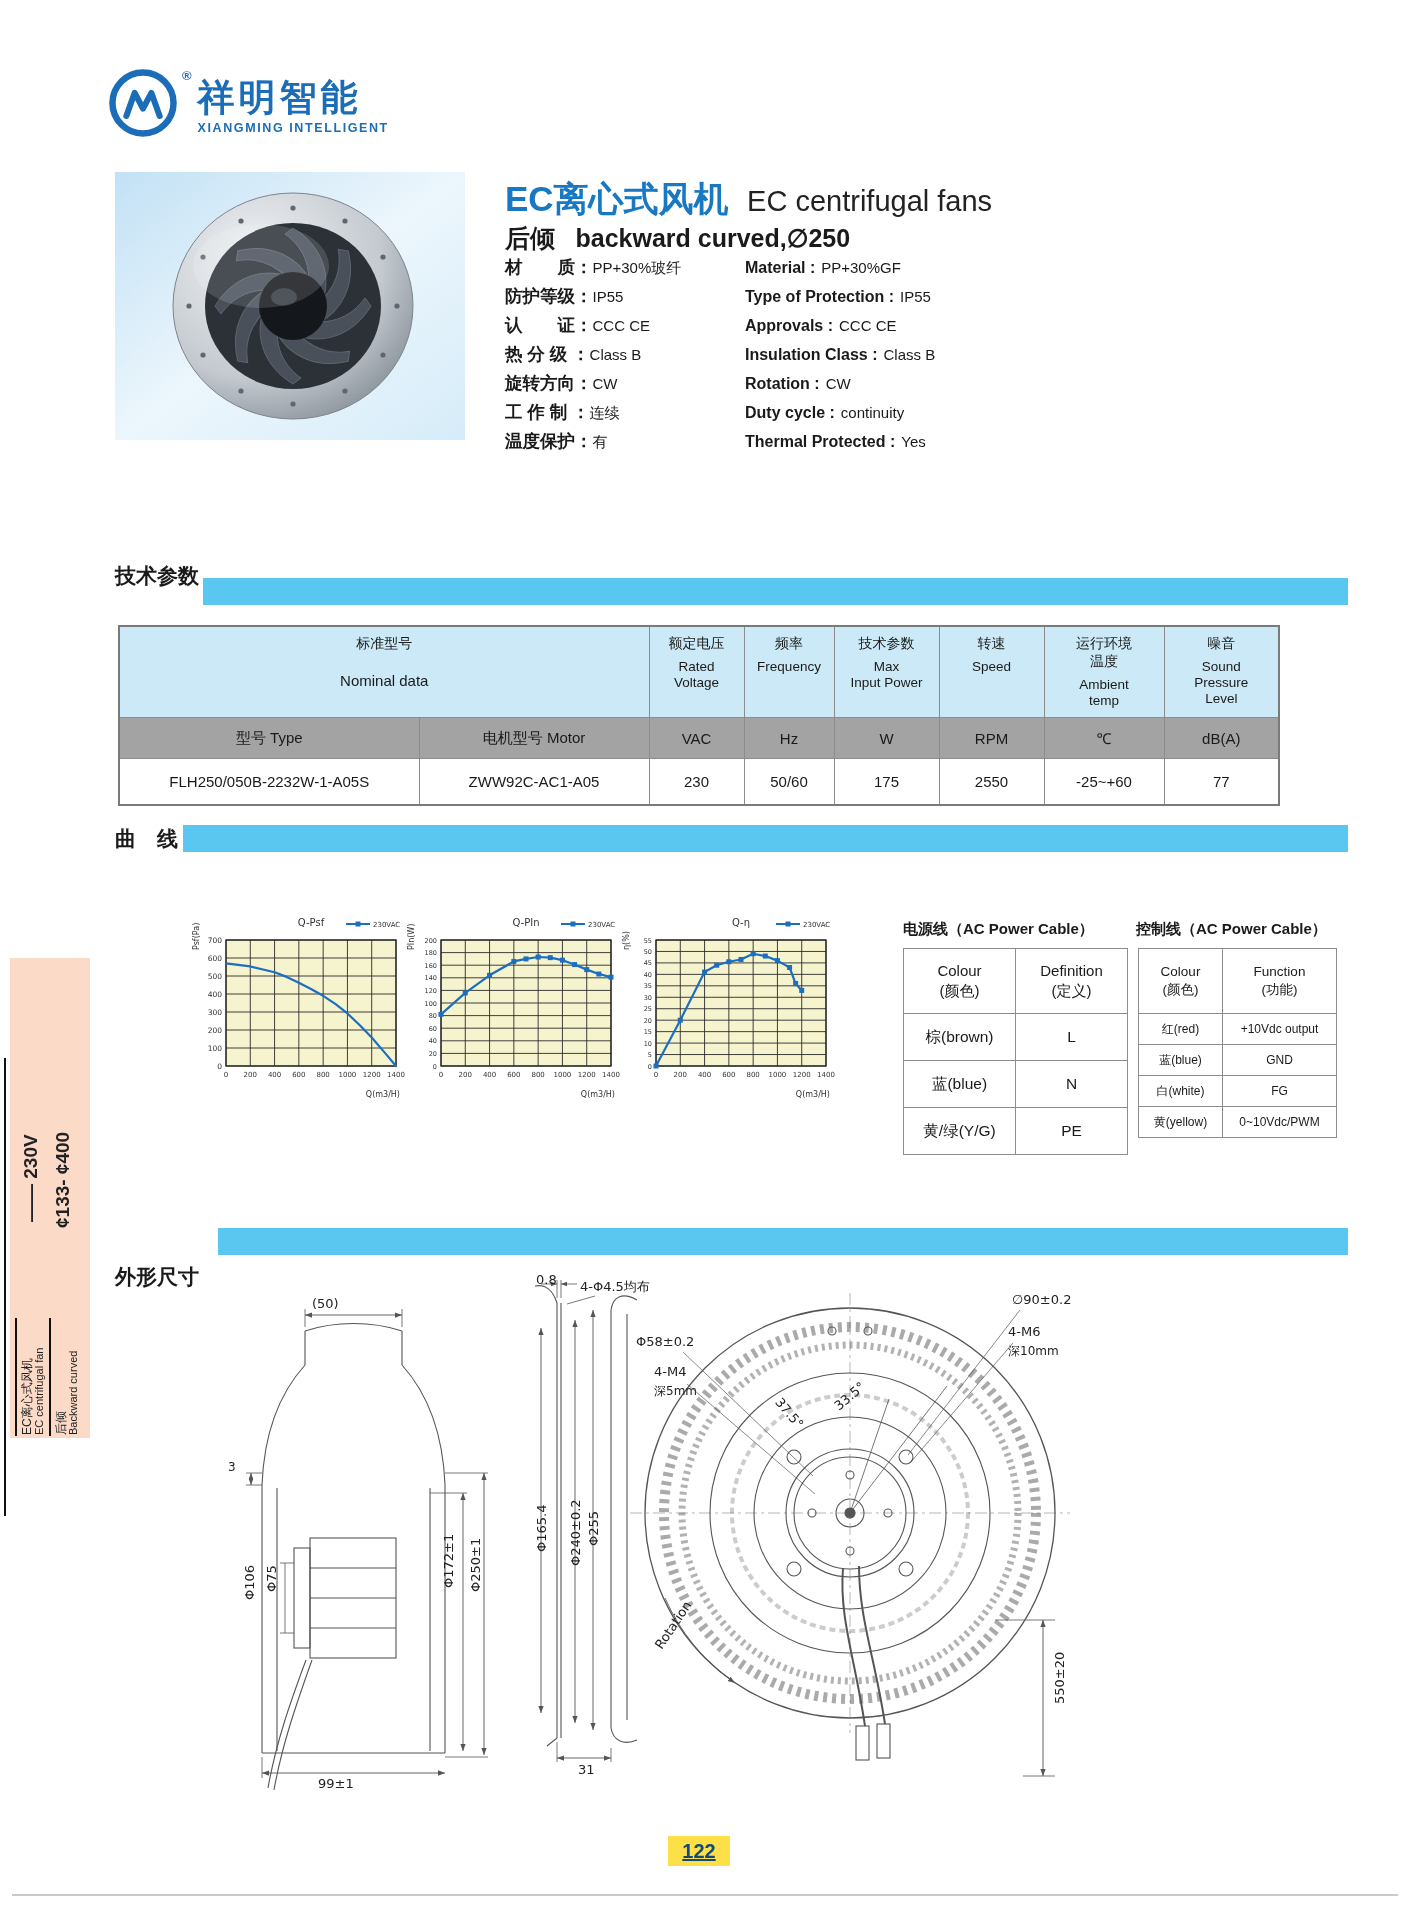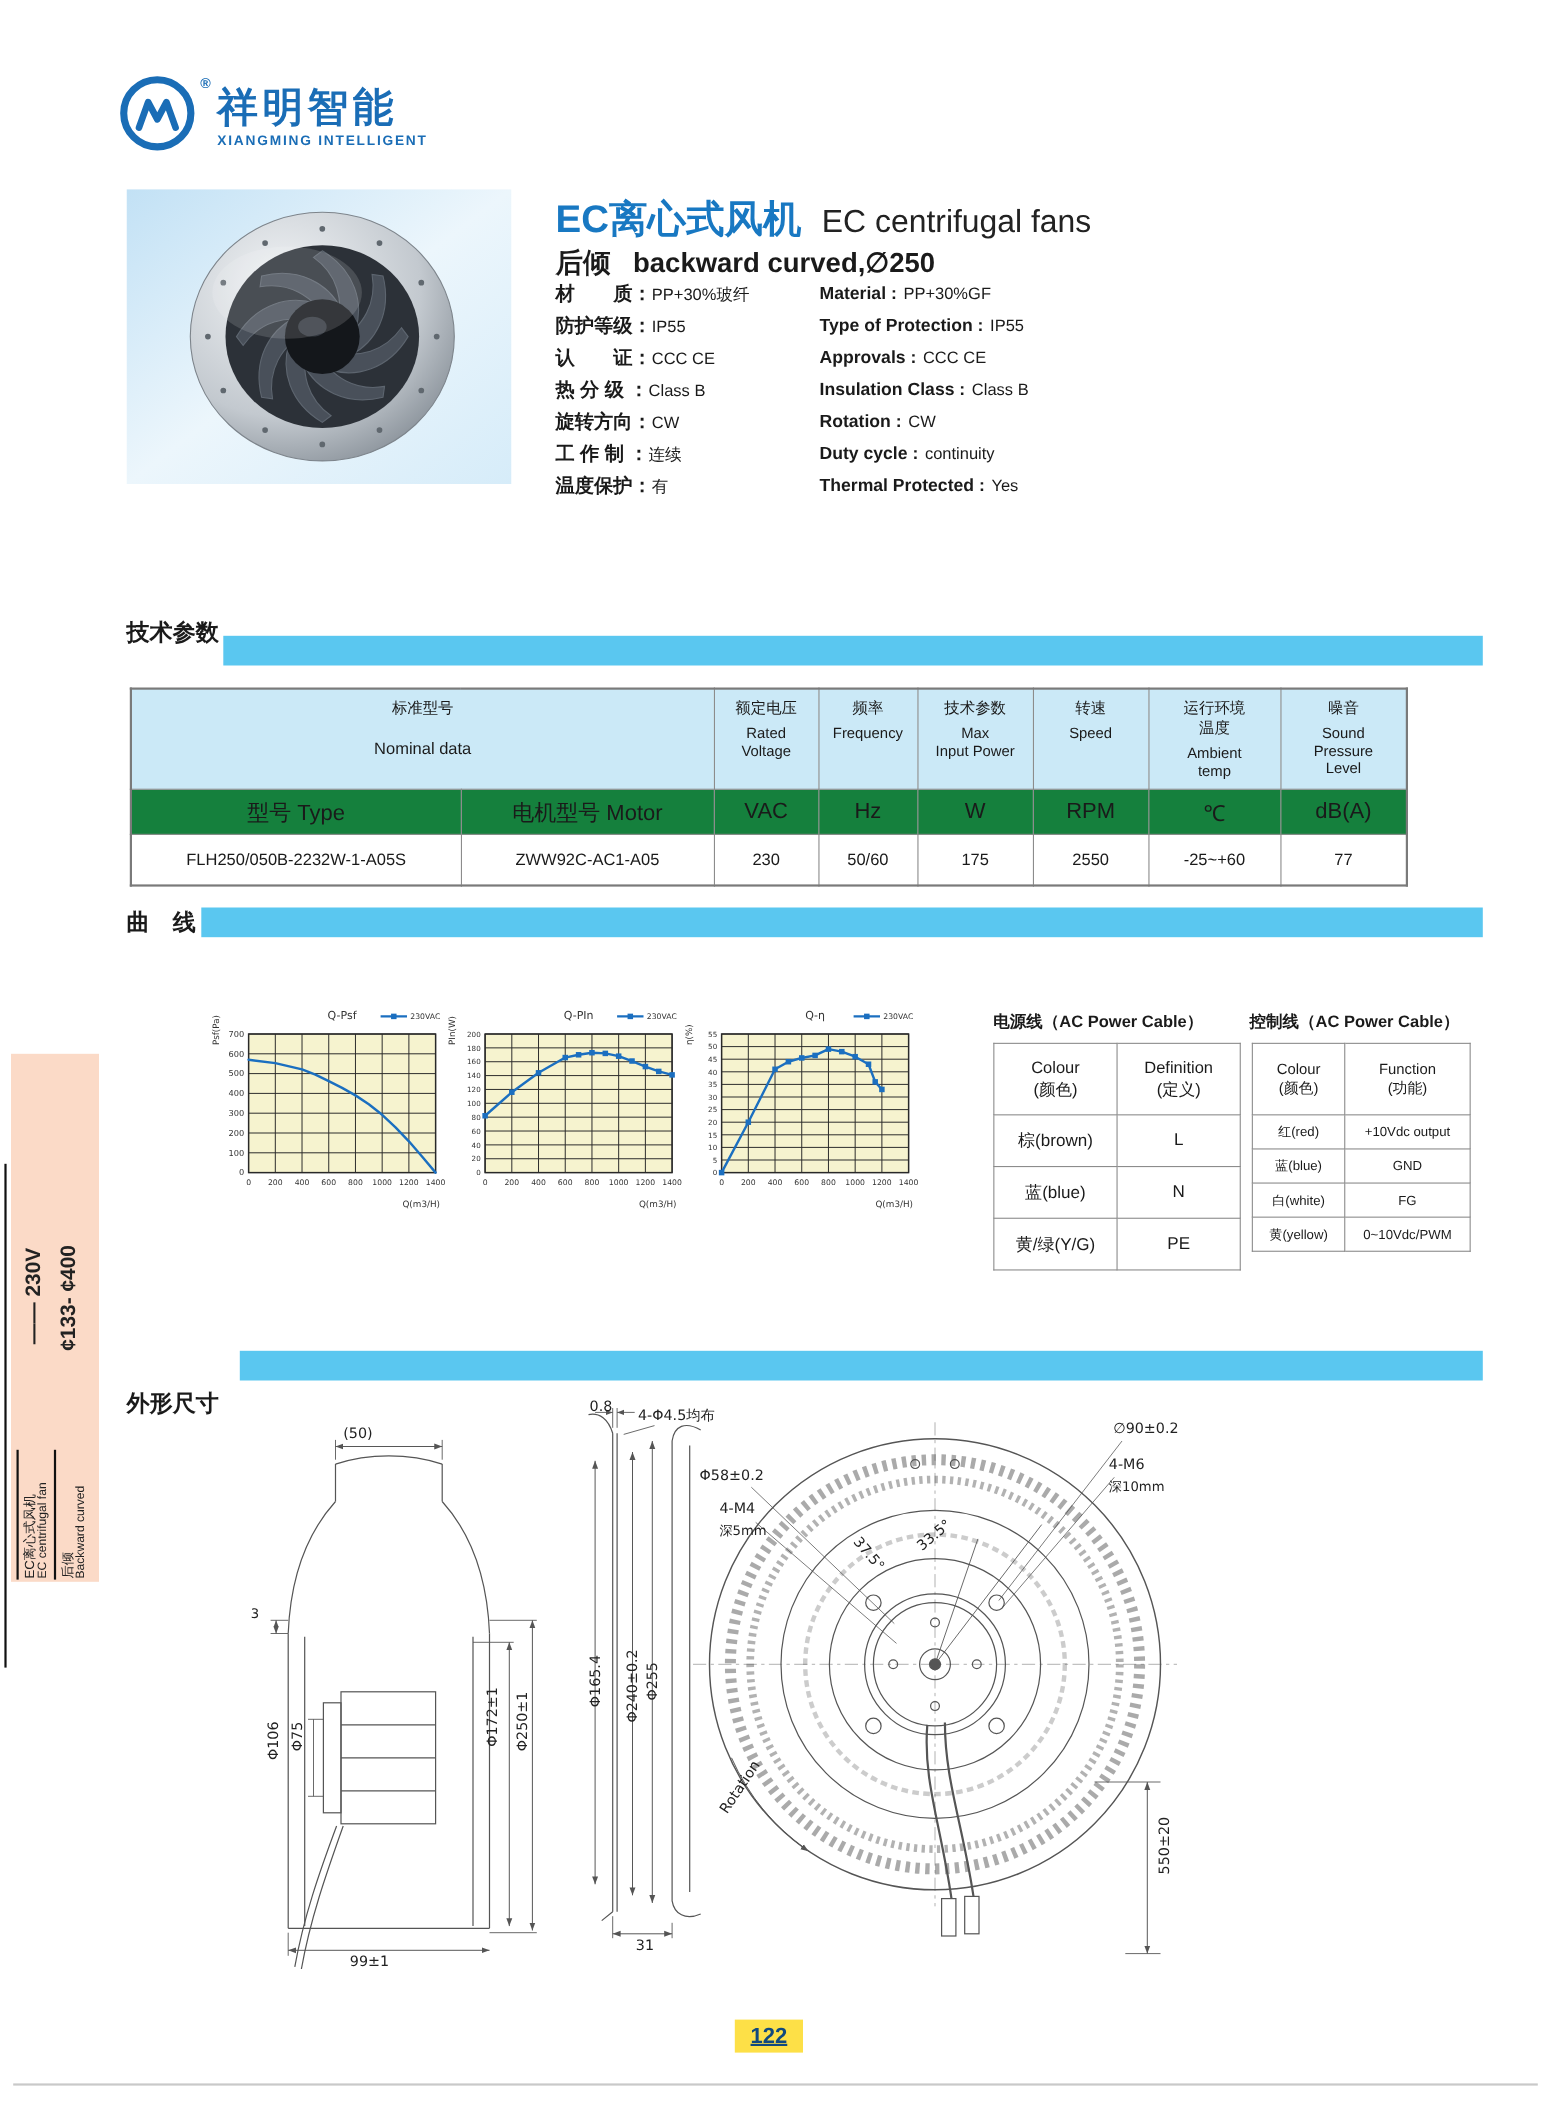--- a/index.html
+++ b/index.html
@@ -37,21 +37,21 @@
   .bar{position:absolute;height:27px;background:#5ac7f0;}
 
   
   table.tech{position:absolute;left:118px;top:625px;width:1160px;border-collapse:collapse;table-layout:fixed;}
   table.tech th,table.tech td{border:1px solid #8c8c8c;text-align:center;padding:0;font-weight:normal;}
   table.tech{border:2px solid #7a7a7a;}
   tr.hA th{background:#cbe9f7;height:90px;vertical-align:top;}
   .th-cn{font-size:14px;margin-top:8px;}
   .th-en{font-size:13.5px;white-space:pre-line;margin-top:6px;line-height:16px;}
   .gcell .th-en{font-size:15px;margin-top:20px;}
-  tr.hB th{background:#15803d;height:40px;font-size:20px;}
+  tr.hB th{background:#a3a3a3;height:40px;font-size:15px;}
   tr.dataR td{height:45px;font-size:15px;background:#fff;}
 
   
   .chart{position:absolute;width:220px;height:212px;}
   .chart svg text{font-family:"DejaVu Sans",sans-serif;}
 
   
   .ctitle{position:absolute;font-size:15px;font-weight:bold;white-space:nowrap;}
   table.ctable{position:absolute;border-collapse:collapse;table-layout:fixed;}
   table.ctable th,table.ctable td{border:1.5px solid #8c8c8c;text-align:center;white-space:pre-line;font-weight:normal;padding:0;}

